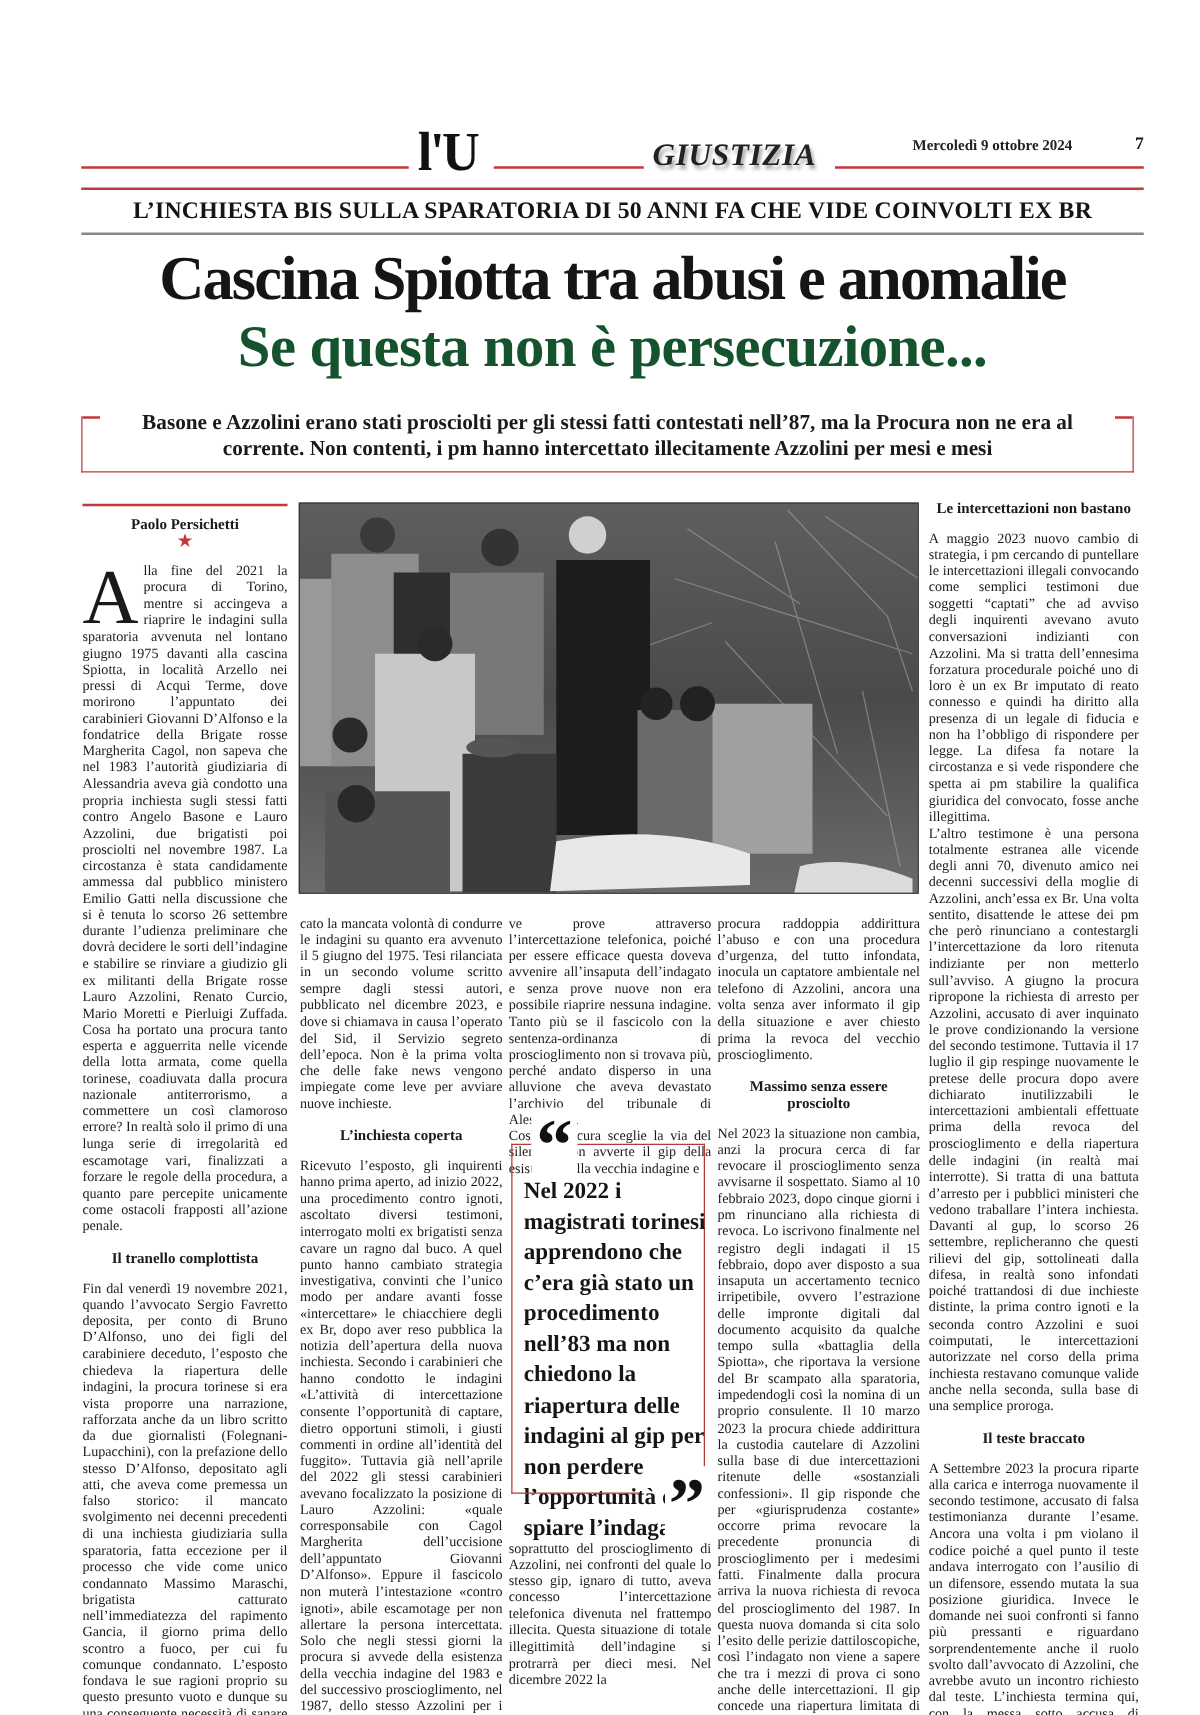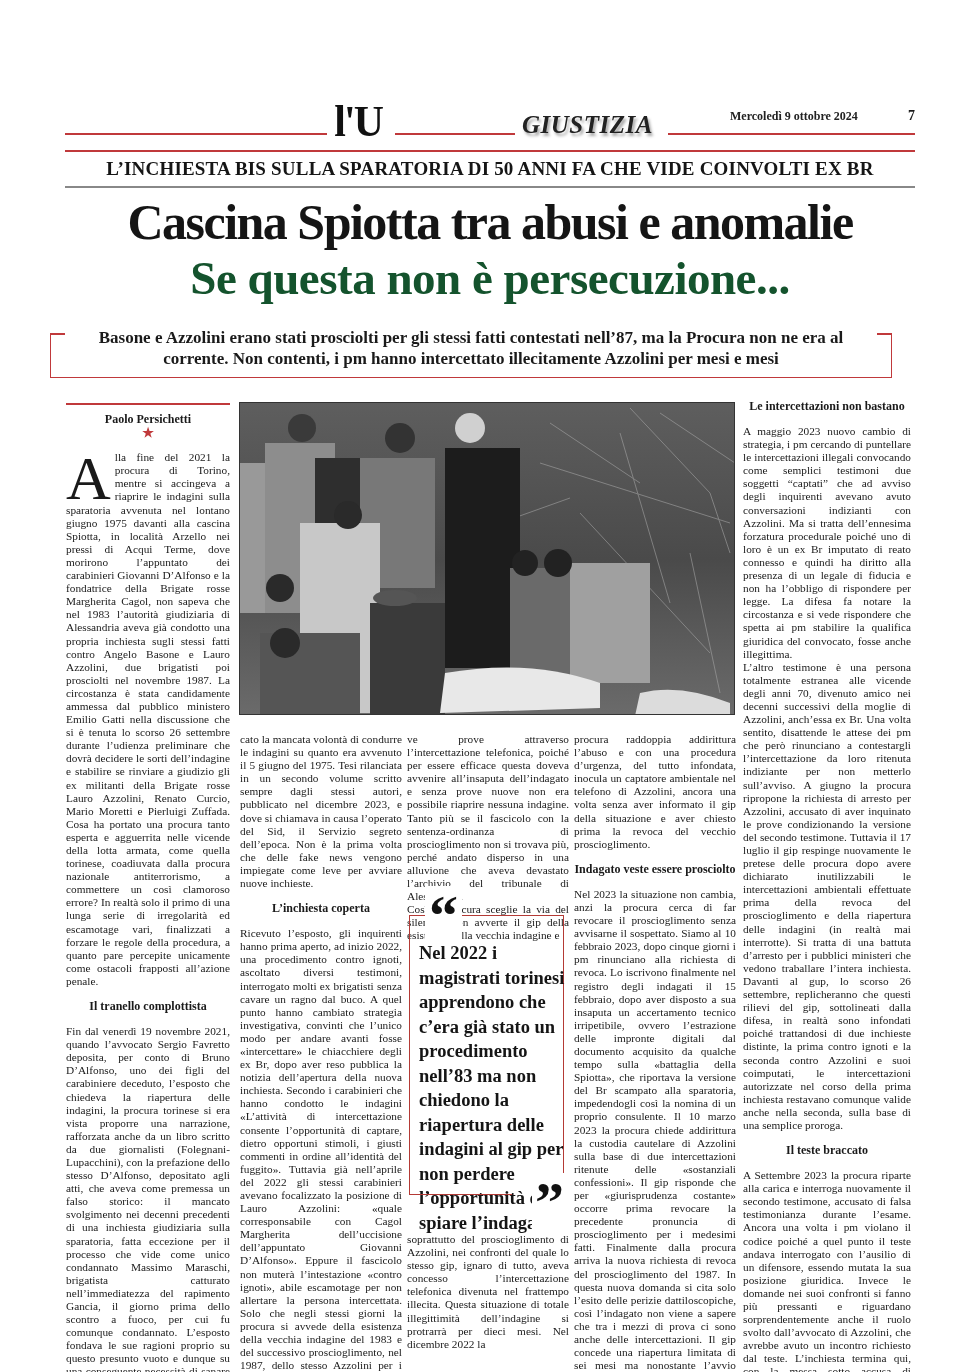--- a/index.html
+++ b/index.html
@@ -13,21 +13,21 @@
   .mh-date { position: absolute; left: 665px; top: 9px; font-size: 12px; font-weight: bold; color: #222; font-family: "Liberation Serif", serif; }
   .mh-page { position: absolute; right: 0px; top: 8px; font-size: 14px; font-weight: bold; font-family: "Liberation Serif", serif; }
   .mh-rule2 { position: absolute; left: 65px; top: 150px; width: 850px; height: 2px; background: #c0393b; }
 
   .kicker { position: absolute; left: 65px; top: 158px; width: 850px; text-align: center; font-family: "Liberation Serif", serif; font-weight: bold; font-size: 19px; letter-spacing: 0.2px; color: #151515; }
   .kicker-rule { position: absolute; left: 65px; top: 186px; width: 850px; height: 2px; background: #888; }
 
   .headline1 { position: absolute; left: 65px; top: 196px; width: 850px; text-align: center; font-family: "Liberation Serif", serif; font-weight: bold; font-size: 50px; line-height: 52px; letter-spacing: -1.5px; color: #151515; }
   .headline2 { position: absolute; left: 65px; top: 252px; width: 850px; text-align: center; font-family: "Liberation Serif", serif; font-weight: bold; font-size: 47px; line-height: 52px; letter-spacing: -0.5px; color: #14532d; }
 
-  .subhead-box { position: absolute; left: 50px; top: 333px; width: 842px; height: 45px; border-left: 1.5px solid #c0393b; border-right: 1.5px solid #c0393b; border-bottom: 1.5px solid #c0393b; }
+  .subhead-box { position: absolute; left: 65px; top: 333px; width: 842px; height: 45px; border-left: 1.5px solid #c0393b; border-right: 1.5px solid #c0393b; border-bottom: 1.5px solid #c0393b; }
   .subhead-box::before { content: ""; position: absolute; left: 0; top: 0; width: 14px; height: 1.5px; background: #c0393b; }
   .subhead-box::after { content: ""; position: absolute; right: 0; top: 0; width: 14px; height: 1.5px; background: #c0393b; }
   .subhead { position: absolute; left: 20px; right: 20px; top: -6px; text-align: center; font-family: "Liberation Serif", serif; font-weight: bold; font-size: 17px; line-height: 21px; color: #1a1a1a; }
 
   .col { position: absolute; font-size: 11.3px; line-height: 13.1px; text-align: justify; hyphens: auto; color: #1a1a1a; }
   .col p { margin: 0; }
   .col h3 { font-size: 12px; font-weight: bold; margin: 12px 0 12px 0; line-height: 13px; text-align: center; }
   .col1 { left: 66px; top: 410px; width: 164px; }
   .col2 { left: 240px; top: 733px; width: 162px; }
   .col3 { left: 407px; top: 733px; width: 162px; }
@@ -143,21 +143,21 @@
   <p class="quote-text">Nel 2022 i magistrati torinesi apprendono che c’era già stato un procedimento nell’83 ma non chiedono la riapertura delle indagini al gip per non perdere l’opportunità di spiare l’indagato</p>
   <span class="quote-close">”</span>
 </div>
 
 <div class="col col3b">
   <p>soprattutto del proscioglimento di Azzolini, nei confronti del quale lo stesso gip, ignaro di tutto, aveva concesso l’intercettazione telefonica divenuta nel frattempo illecita. Questa situazione di totale illegittimità dell’indagine si protrarrà per dieci mesi. Nel dicembre 2022 la</p>
 </div>
 
 <div class="col col4">
   <p>procura raddoppia addirittura l’abuso e con una procedura d’urgenza, del tutto infondata, inocula un captatore ambientale nel telefono di Azzolini, ancora una volta senza aver informato il gip della situazione e aver chiesto prima la revoca del vecchio proscioglimento.</p>
-  <h3>Indagato veste essere prosciolto</h3>
+  <h3>Massimo senza essere prosciolto</h3>
   <p>Nel 2023 la situazione non cambia, anzi la procura cerca di far revocare il proscioglimento senza avvisarne il sospettato. Siamo al 10 febbraio 2023, dopo cinque giorni i pm rinunciano alla richiesta di revoca. Lo iscrivono finalmente nel registro degli indagati il 15 febbraio, dopo aver disposto a sua insaputa un accertamento tecnico irripetibile, ovvero l’estrazione delle impronte digitali dal documento acquisito da qualche tempo sulla «battaglia della Spiotta», che riportava la versione del Br scampato alla sparatoria, impedendogli così la nomina di un proprio consulente. Il 10 marzo 2023 la procura chiede addirittura la custodia cautelare di Azzolini sulla base di due intercettazioni ritenute delle «sostanziali confessioni». Il gip risponde che per «giurisprudenza costante» occorre prima revocare la precedente pronuncia di proscioglimento per i medesimi fatti. Finalmente dalla procura arriva la nuova richiesta di revoca del proscioglimento del 1987. In questa nuova domanda si cita solo l’esito delle perizie dattiloscopiche, così l’indagato non viene a sapere che tra i mezzi di prova ci sono anche delle intercettazioni. Il gip concede una riapertura limitata di sei mesi ma nonostante l’avvio formale di nuove indagini non viene sanata la situazione delle intercettazioni, telefoniche e ambientali, che permangono intatte nella veste giuridica di semplici proroghe della iniziale autorizzazione da tempo illecita.</p>
 </div>
 
 <div class="col col5">
   <h3 style="margin-top:0;">Le intercettazioni non bastano</h3>
   <p>A maggio 2023 nuovo cambio di strategia, i pm cercando di puntellare le intercettazioni illegali convocando come semplici testimoni due soggetti “captati” che ad avviso degli inquirenti avevano avuto conversazioni indizianti con Azzolini. Ma si tratta dell’ennesima forzatura procedurale poiché uno di loro è un ex Br imputato di reato connesso e quindi ha diritto alla presenza di un legale di fiducia e non ha l’obbligo di rispondere per legge. La difesa fa notare la circostanza e si vede rispondere che spetta ai pm stabilire la qualifica giuridica del convocato, fosse anche illegittima.</p>
   <p>L’altro testimone è una persona totalmente estranea alle vicende degli anni 70, divenuto amico nei decenni successivi della moglie di Azzolini, anch’essa ex Br. Una volta sentito, disattende le attese dei pm che però rinunciano a contestargli l’intercettazione da loro ritenuta indiziante per non metterlo sull’avviso. A giugno la procura ripropone la richiesta di arresto per Azzolini, accusato di aver inquinato le prove condizionando la versione del secondo testimone. Tuttavia il 17 luglio il gip respinge nuovamente le pretese delle procura dopo avere dichiarato inutilizzabili le intercettazioni ambientali effettuate prima della revoca del proscioglimento e della riapertura delle indagini (in realtà mai interrotte). Si tratta di una battuta d’arresto per i pubblici ministeri che vedono traballare l’intera inchiesta. Davanti al gup, lo scorso 26 settembre, replicheranno che questi rilievi del gip, sottolineati dalla difesa, in realtà sono infondati poiché trattandosi di due inchieste distinte, la prima contro ignoti e la seconda contro Azzolini e suoi coimputati, le intercettazioni autorizzate nel corso della prima inchiesta restavano comunque valide anche nella seconda, sulla base di una semplice proroga.</p>
   <h3>Il teste braccato</h3>
   <p>A Settembre 2023 la procura riparte alla carica e interroga nuovamente il secondo testimone, accusato di falsa testimonianza durante l’esame. Ancora una volta i pm violano il codice poiché a quel punto il teste andava interrogato con l’ausilio di un difensore, essendo mutata la sua posizione giuridica. Invece le domande nei suoi confronti si fanno più pressanti e riguardano sorprendentemente anche il ruolo svolto dall’avvocato di Azzolini, che avrebbe avuto un incontro richiesto dal teste. L’inchiesta termina qui, con la messa sotto accusa di Azzolini, nel frattempo rinviato a giudizio insieme ai suoi tre coimputati, e il tentativo di fare la stesa cosa con il suo avvocato. Circostanza che ricorda l’inchiesta perfetta sognata da ogni pm: condannare l’imputato e liquidare il suo difensore.</p>
 </div>

